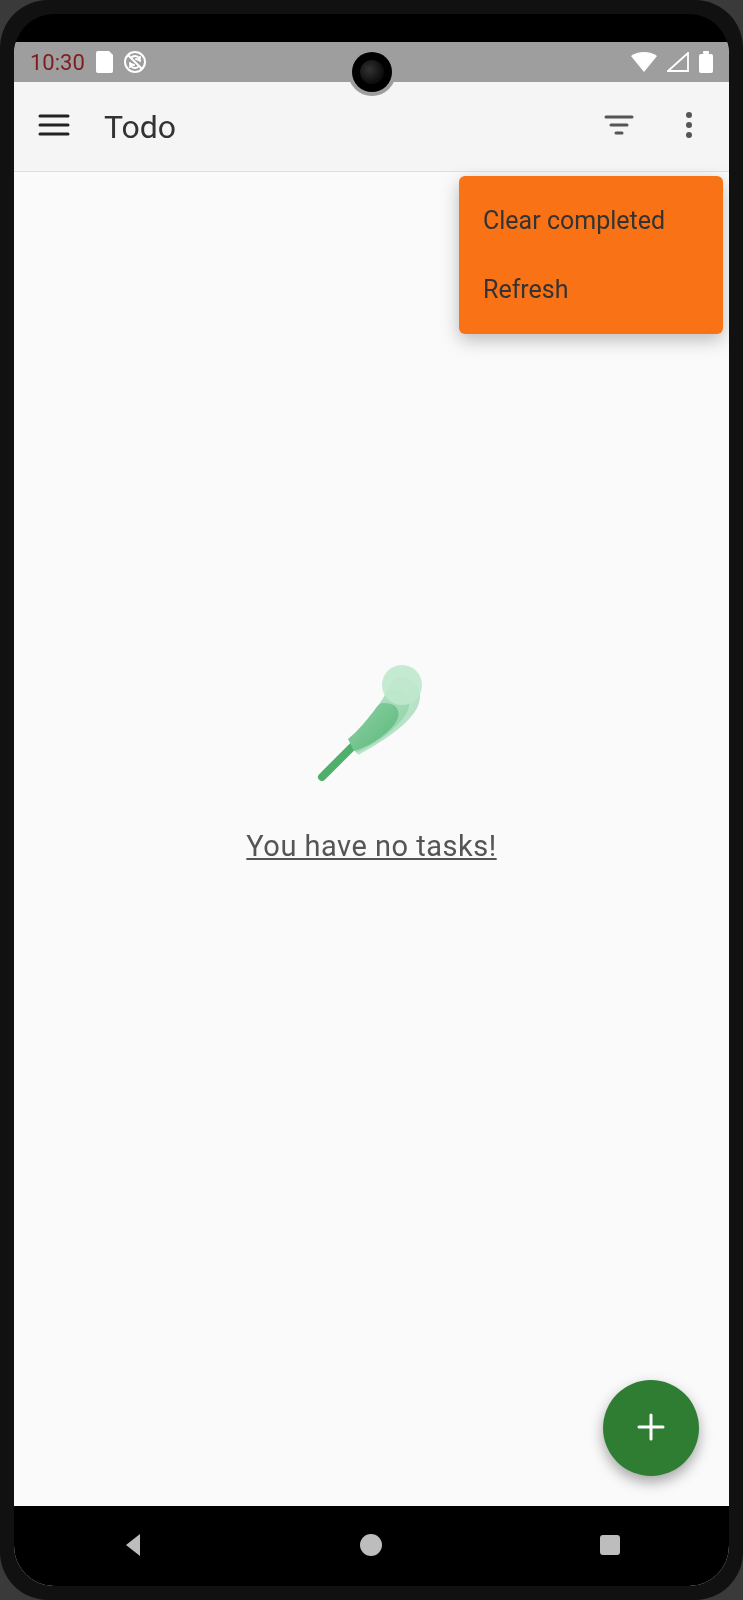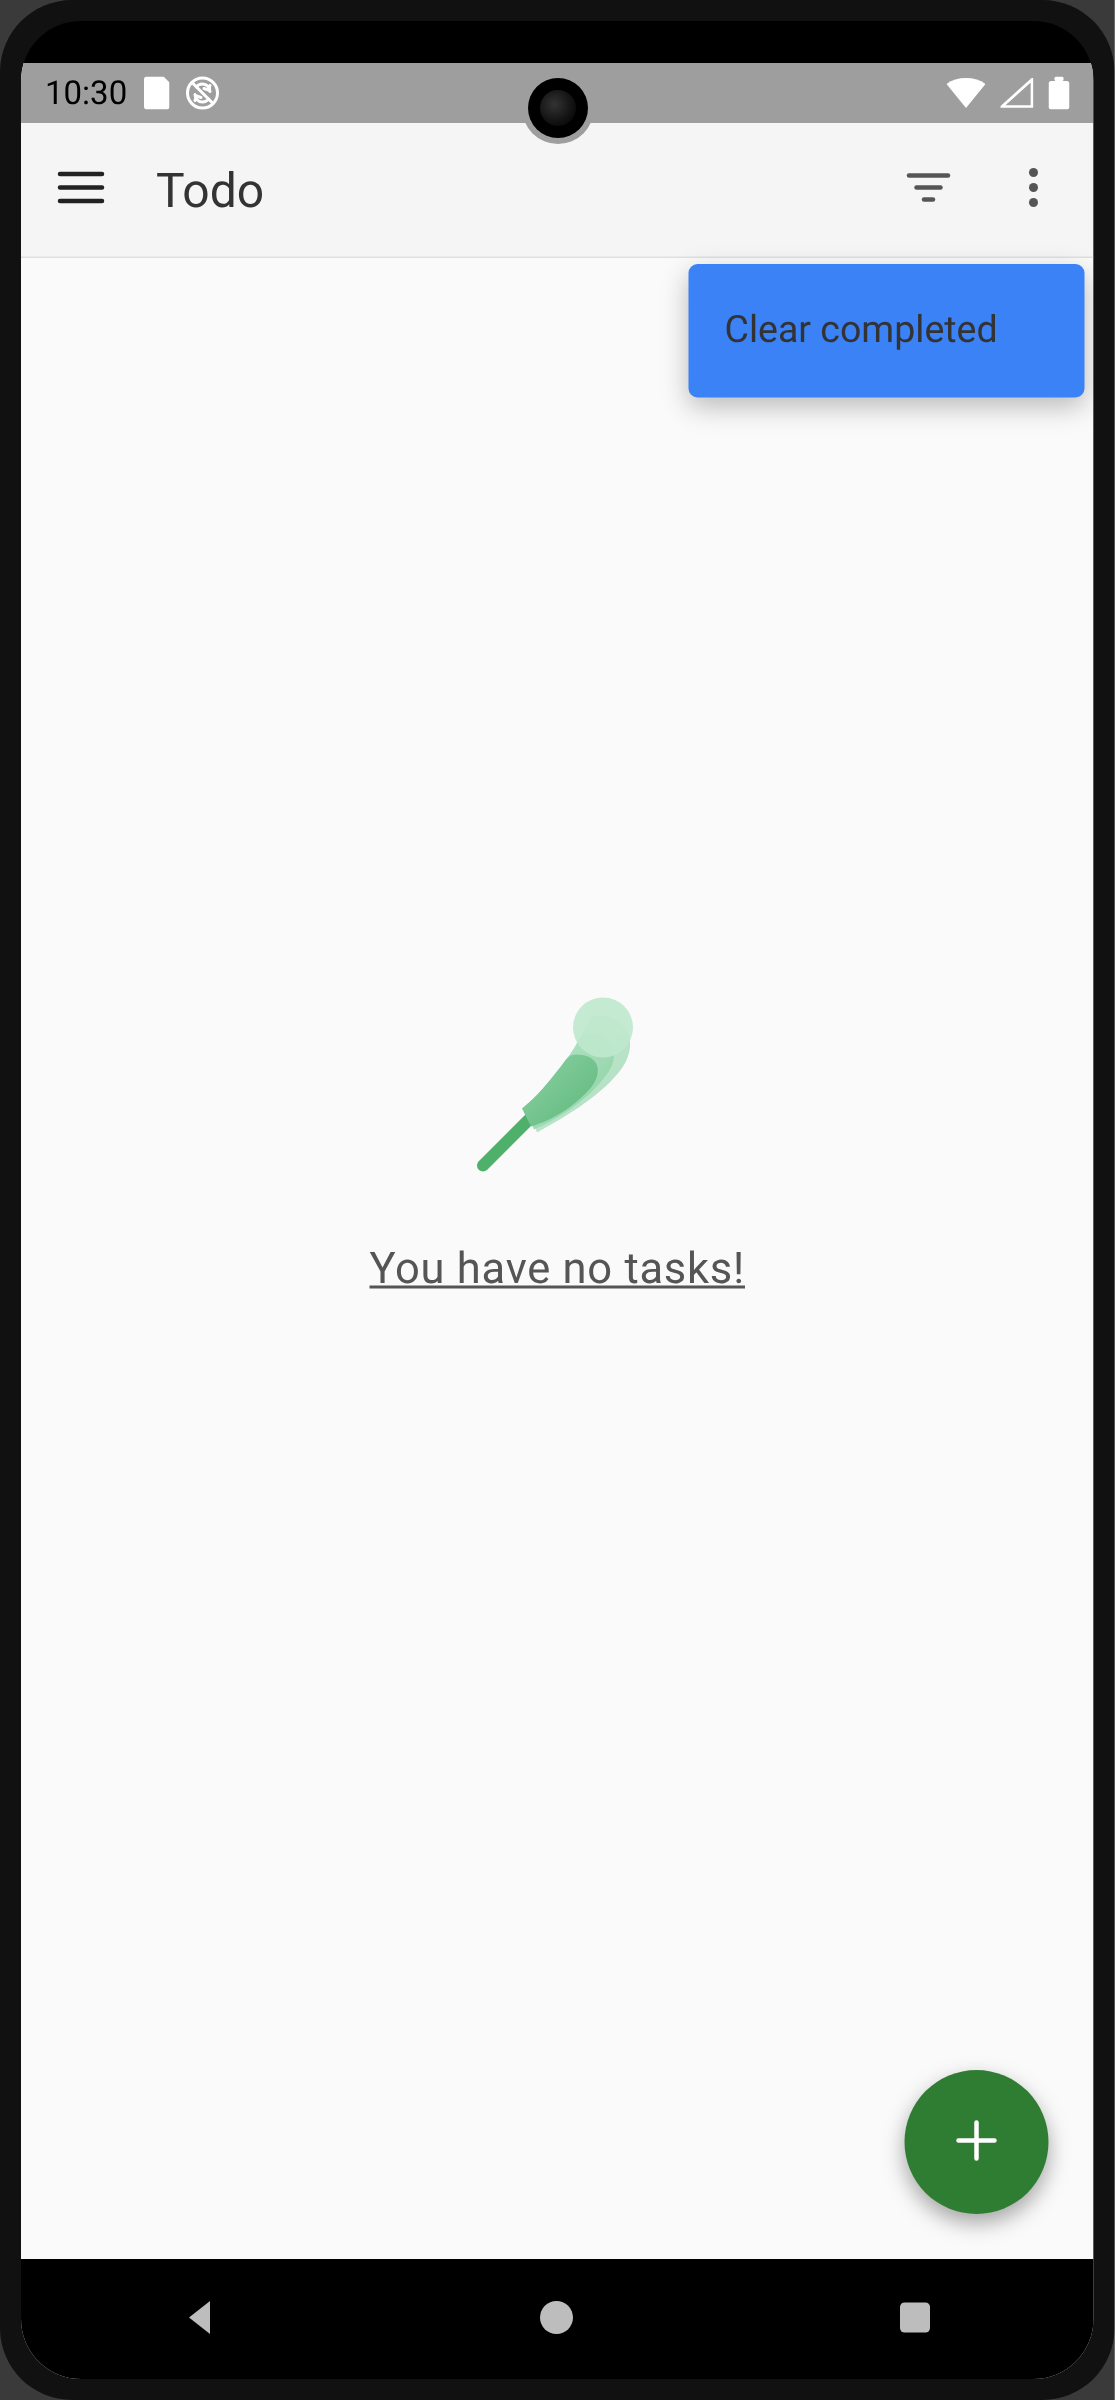--- a/index.html
+++ b/index.html
@@ -39,21 +39,21 @@
     overflow: hidden;
   }
   
   .statusbar {
     height: 40px;
     background: #9e9e9e;
     display: flex;
     align-items: center;
     justify-content: space-between;
     padding: 0 16px;
-    color: #000000;
+    color: #7f1d1d;
     font-size: 22px;
   }
   .statusbar .left, .statusbar .right {
     display: flex;
     align-items: center;
     gap: 10px;
   }
   .statusbar svg { display: block; }
   .camera-notch {
     position: absolute;
@@ -124,21 +124,21 @@
     color: #555;
     letter-spacing: 0.5px;
     text-decoration: underline;
   }
   
   .dropdown {
     position: absolute;
     top: 4px;
     right: 6px;
     width: 264px;
-    background: #3b82f6;
+    background: #f97316;
     border-radius: 6px;
     box-shadow: 0 6px 18px rgba(0,0,0,0.25);
     z-index: 40;
     padding: 10px 0;
   }
   .dropdown-item {
     padding: 20px 24px;
     font-size: 25px;
     color: #333;
     cursor: pointer;
@@ -252,20 +252,23 @@
               </svg>
           </span>
         </button>
       </div>
 
       <div class="main">
 
         <div class="dropdown">
           <div class="dropdown-item">
             <span>Clear completed</span>
+          </div>
+          <div class="dropdown-item">
+            <span>Refresh</span>
           </div>
         </div>
 
         <div class="empty-state">
           <span>
             <svg width="140" height="140" viewBox="0 0 140 140">
               <defs>
                 <linearGradient id="fg1" x1="0" y1="0" x2="1" y2="1">
                   <stop offset="0%" stop-color="#bfe8cd"></stop>
                   <stop offset="100%" stop-color="#86cfa0"></stop>

